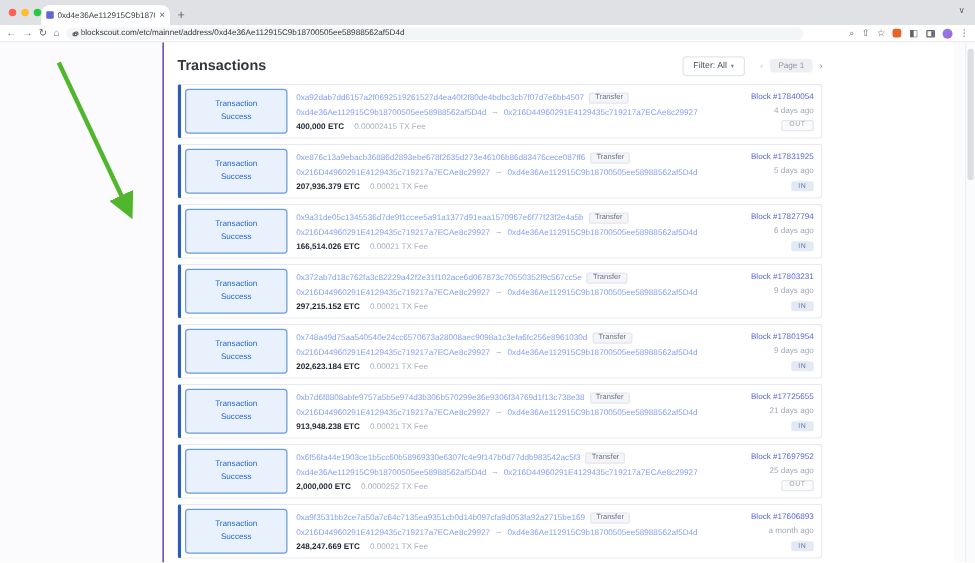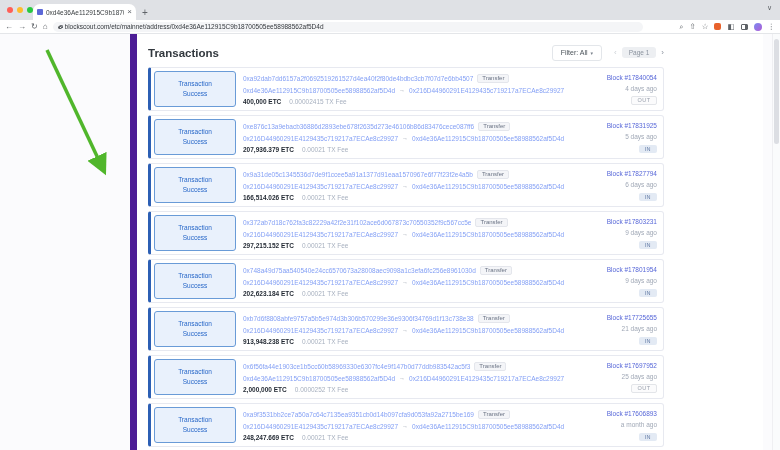--- a/index.html
+++ b/index.html
@@ -34,21 +34,21 @@
   .ext-orange { width:7px; height:7px; border-radius:2px; background:#e8622c; }
   .panel-ic { width:7px; height:6px; border:1px solid #5f6368; border-radius:1px; position:relative; }
   .panel-ic:before{ content:""; position:absolute; right:0; top:0; bottom:0; width:2px; background:#5f6368; }
   .avatar { width:8px; height:8px; border-radius:50%; background:linear-gradient(135deg,#7a8cf0,#b05cd6); }
 
   
   .page { position:relative; width:780px; height:416px; background:#fbfbfd; }
   .annotation { position:absolute; left:0; top:0; z-index:5; pointer-events:none; }
 
   .content { position:absolute; left:130px; top:0; width:633px; height:100%;
-    background:#fff; border-left:7px solid #4c1d95; padding:10px 0 0 11px; }
+    background:#fff; border-left:1px solid #4c1d95; padding:10px 0 0 11px; }
   .content-header { width:516px; display:flex; align-items:center; height:17px; margin-bottom:6px; }
   .page-title { font-size:11.5px; font-weight:600; color:#32383e; }
   .header-controls { margin-left:auto; display:flex; align-items:center; gap:12px; }
   .filter-btn { height:16px; padding:0 8px; background:#fff; border:1px solid #e3e6ea; border-radius:3px;
     font-size:7px; color:#4a5259; display:flex; align-items:center; gap:3px; }
   .caret { font-size:5px; color:#7a828c; }
   .pagination { display:flex; align-items:center; gap:5px; }
   .pg-prev { font-size:8px; color:#ccd0d6; }
   .pg-page { background:#edeff2; border-radius:3px; padding:2px 7px; font-size:6.5px; color:#8b939e; }
   .pg-next { font-size:8px; color:#8b939e; }

